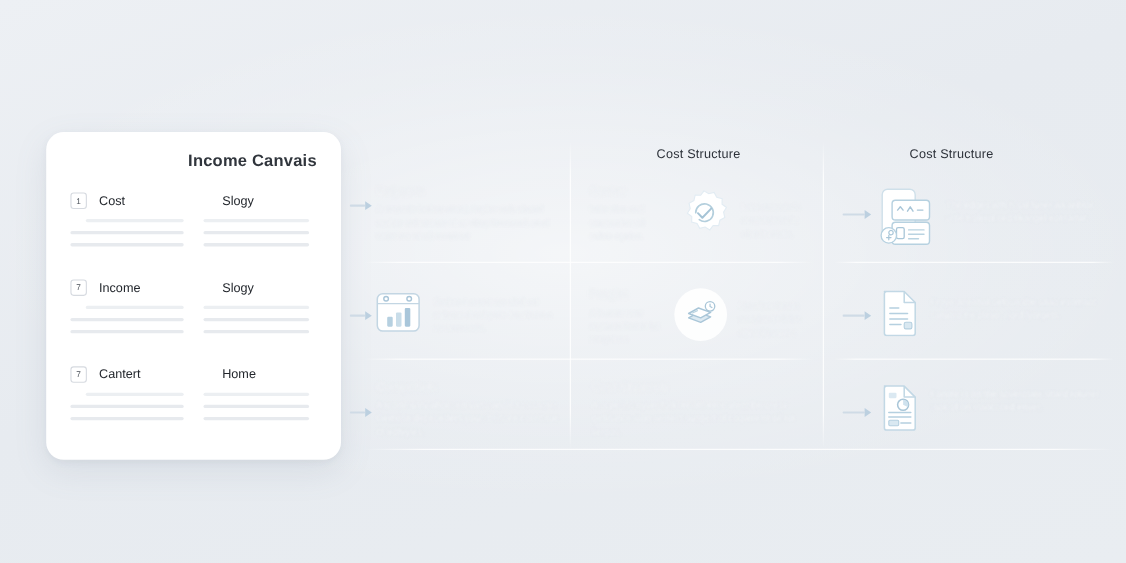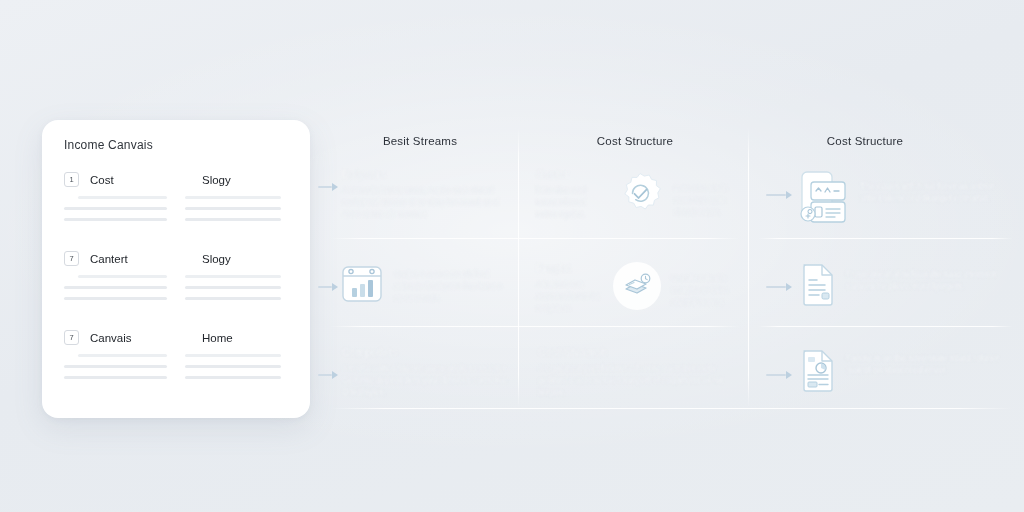--- a/index.html
+++ b/index.html
@@ -50,25 +50,26 @@
   .card {
     position: absolute;
     left: 42px; top: 120px;
     width: 268px; height: 298px;
     background: #ffffff;
     border-radius: 16px;
     box-shadow: 0 10px 30px rgba(110,125,145,0.13), 0 2px 6px rgba(110,125,145,0.07);
     padding: 18px 22px;
   }
   .card-title {
-    text-align: left;
-    font-size: 12px;
+    text-align: right;
+    font-size: 15px;
     color: #30353c;
     letter-spacing: 0.2px;
     margin-bottom: 20px;
+    font-weight: bold;
   }
   .card-row { margin-bottom: 22px; }
   .card-row:last-child { margin-bottom: 0; }
 
   .row-head {
     display: flex;
     align-items: center;
     gap: 0;
     margin-bottom: 9px;
   }
@@ -213,41 +214,41 @@
           <div class="ln short"></div>
           <div class="ln full"></div>
           <div class="ln full"></div>
         </div>
       </div>
     </div>
 
     <div class="card-row">
       <div class="row-head">
         <div class="num-badge">7</div>
-        <div class="row-label-a">Cantert</div>
+        <div class="row-label-a">Income</div>
         <div class="row-label-b">Slogy</div>
       </div>
       <div class="row-lines">
         <div class="lines-col">
           <div class="ln short"></div>
           <div class="ln full"></div>
           <div class="ln full"></div>
         </div>
         <div class="lines-col right">
           <div class="ln short"></div>
           <div class="ln full"></div>
           <div class="ln full"></div>
         </div>
       </div>
     </div>
 
     <div class="card-row">
       <div class="row-head">
         <div class="num-badge">7</div>
-        <div class="row-label-a">Canvais</div>
+        <div class="row-label-a">Cantert</div>
         <div class="row-label-b">Home</div>
       </div>
       <div class="row-lines">
         <div class="lines-col">
           <div class="ln short"></div>
           <div class="ln full"></div>
           <div class="ln full"></div>
         </div>
         <div class="lines-col right">
           <div class="ln short"></div>
@@ -277,21 +278,20 @@
   </div>
   <div class="arrow" style="left:766px; top:282px;">
     <div class="shaft" style="width:20px;"></div>
       <div class="head"></div>
   </div>
   <div class="arrow" style="left:766px; top:370px;">
     <div class="shaft" style="width:20px;"></div>
       <div class="head"></div>
   </div>
 
-  <div class="col-title" style="left:320px; top:135px;">Besit Streams</div>
 
   <div class="cell" style="left:342px; top:168px; width:168px;">
     <div class="ghost-block">
       <div class="ghost-h">Dalyoors</div>
       <div class="ghost-p">A console bettes stast; Aspke wsh ahand oraber sol etocav ol or ulcry bozerask ot ol were soust oft rcontout</div>
     </div>
   </div>
 
   <div class="cell" style="left:340px; top:262px; width:172px;">
     <div class="icon-wrap">

